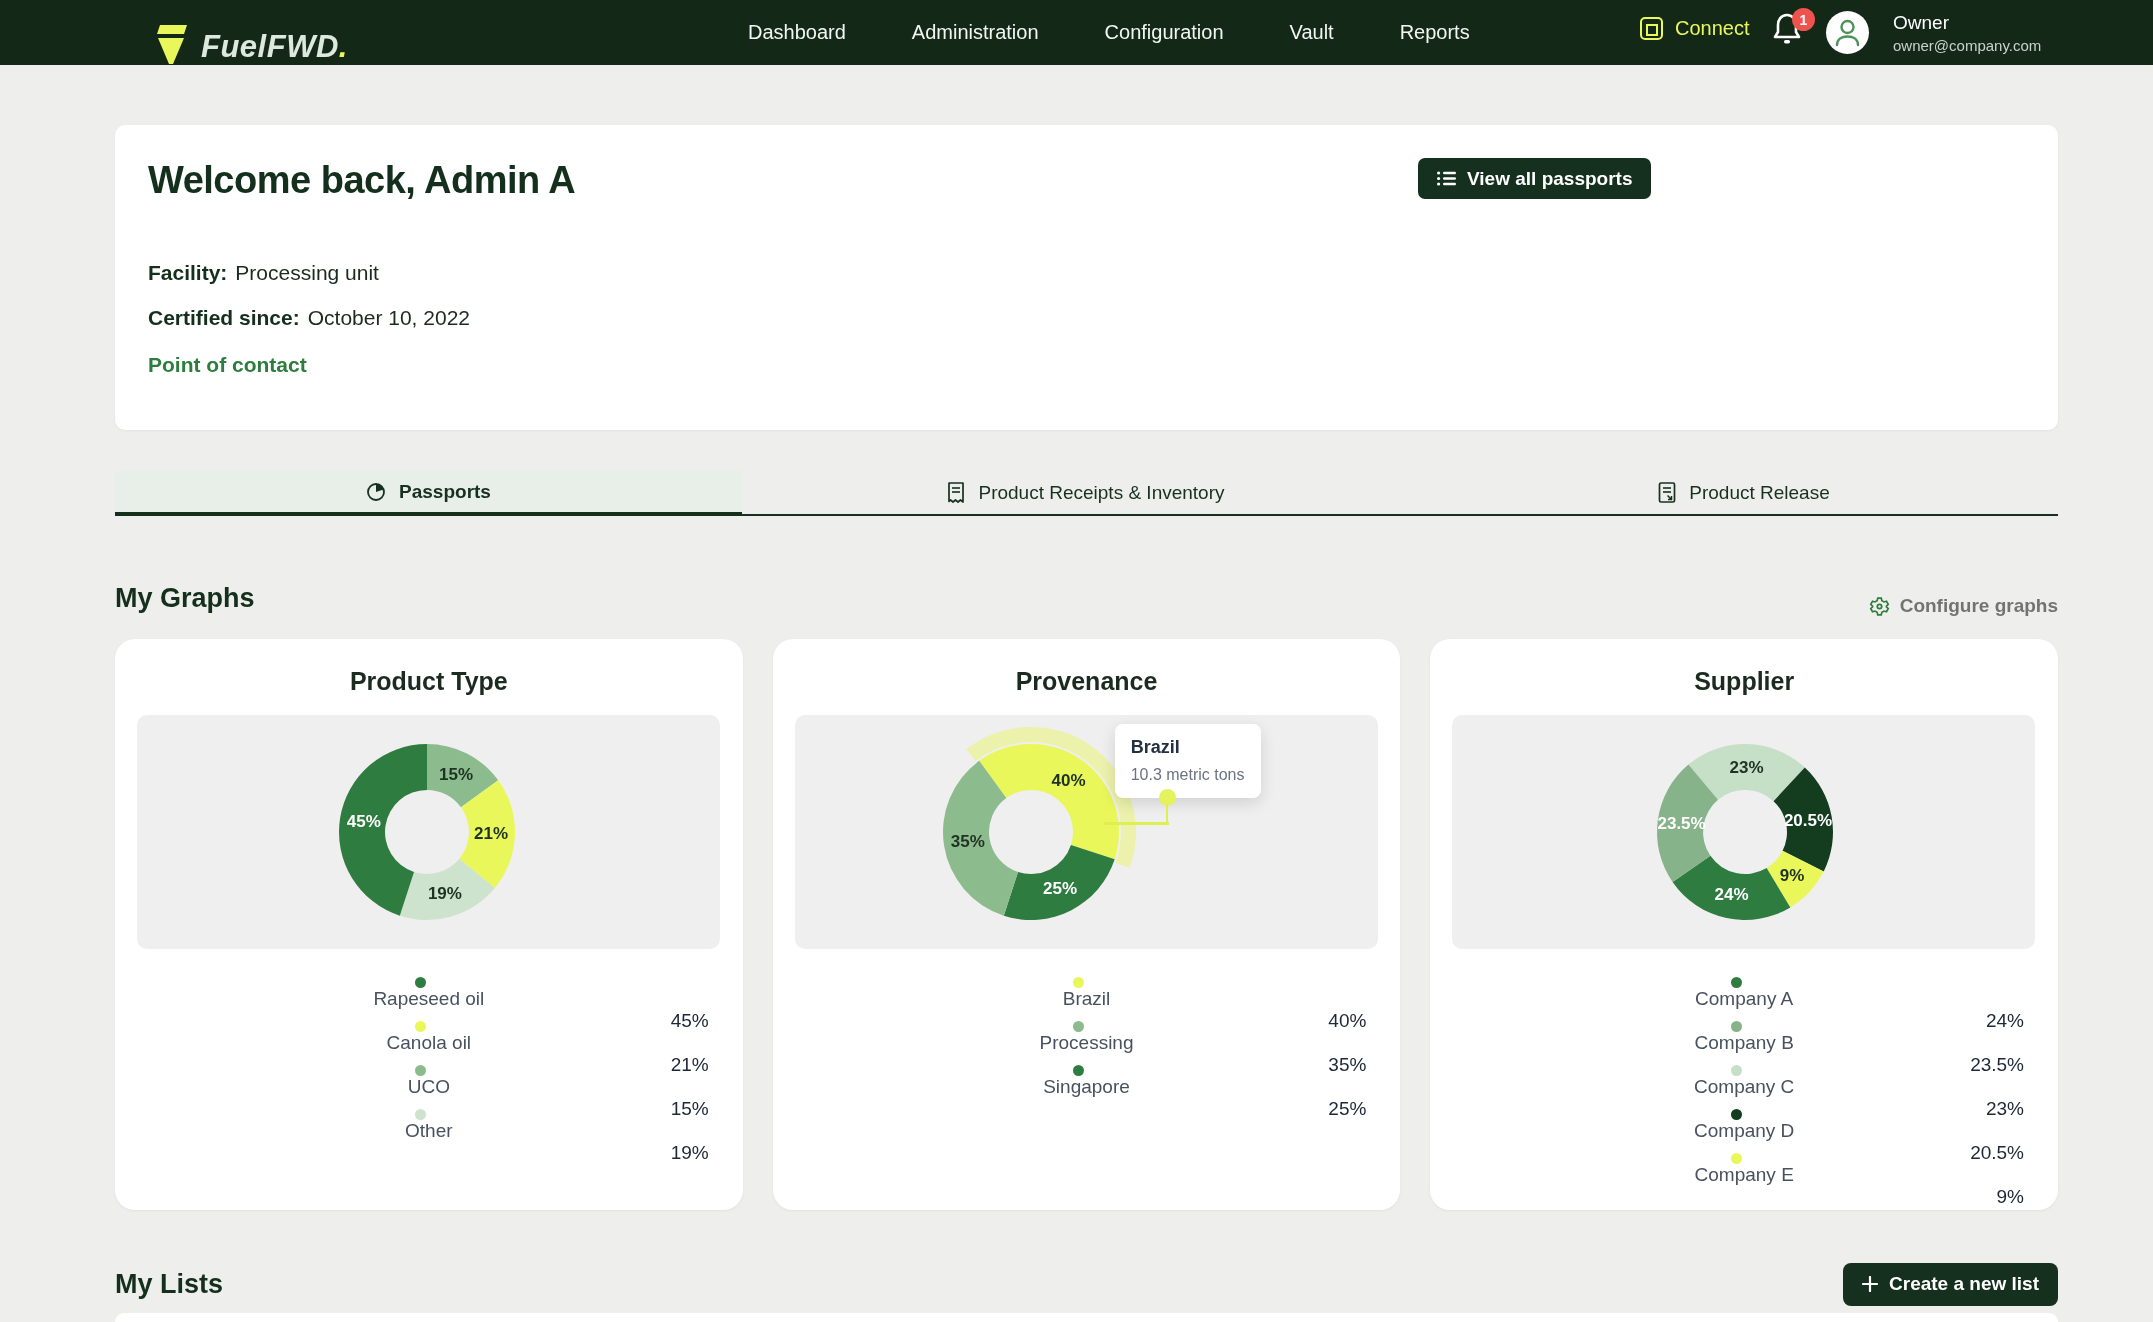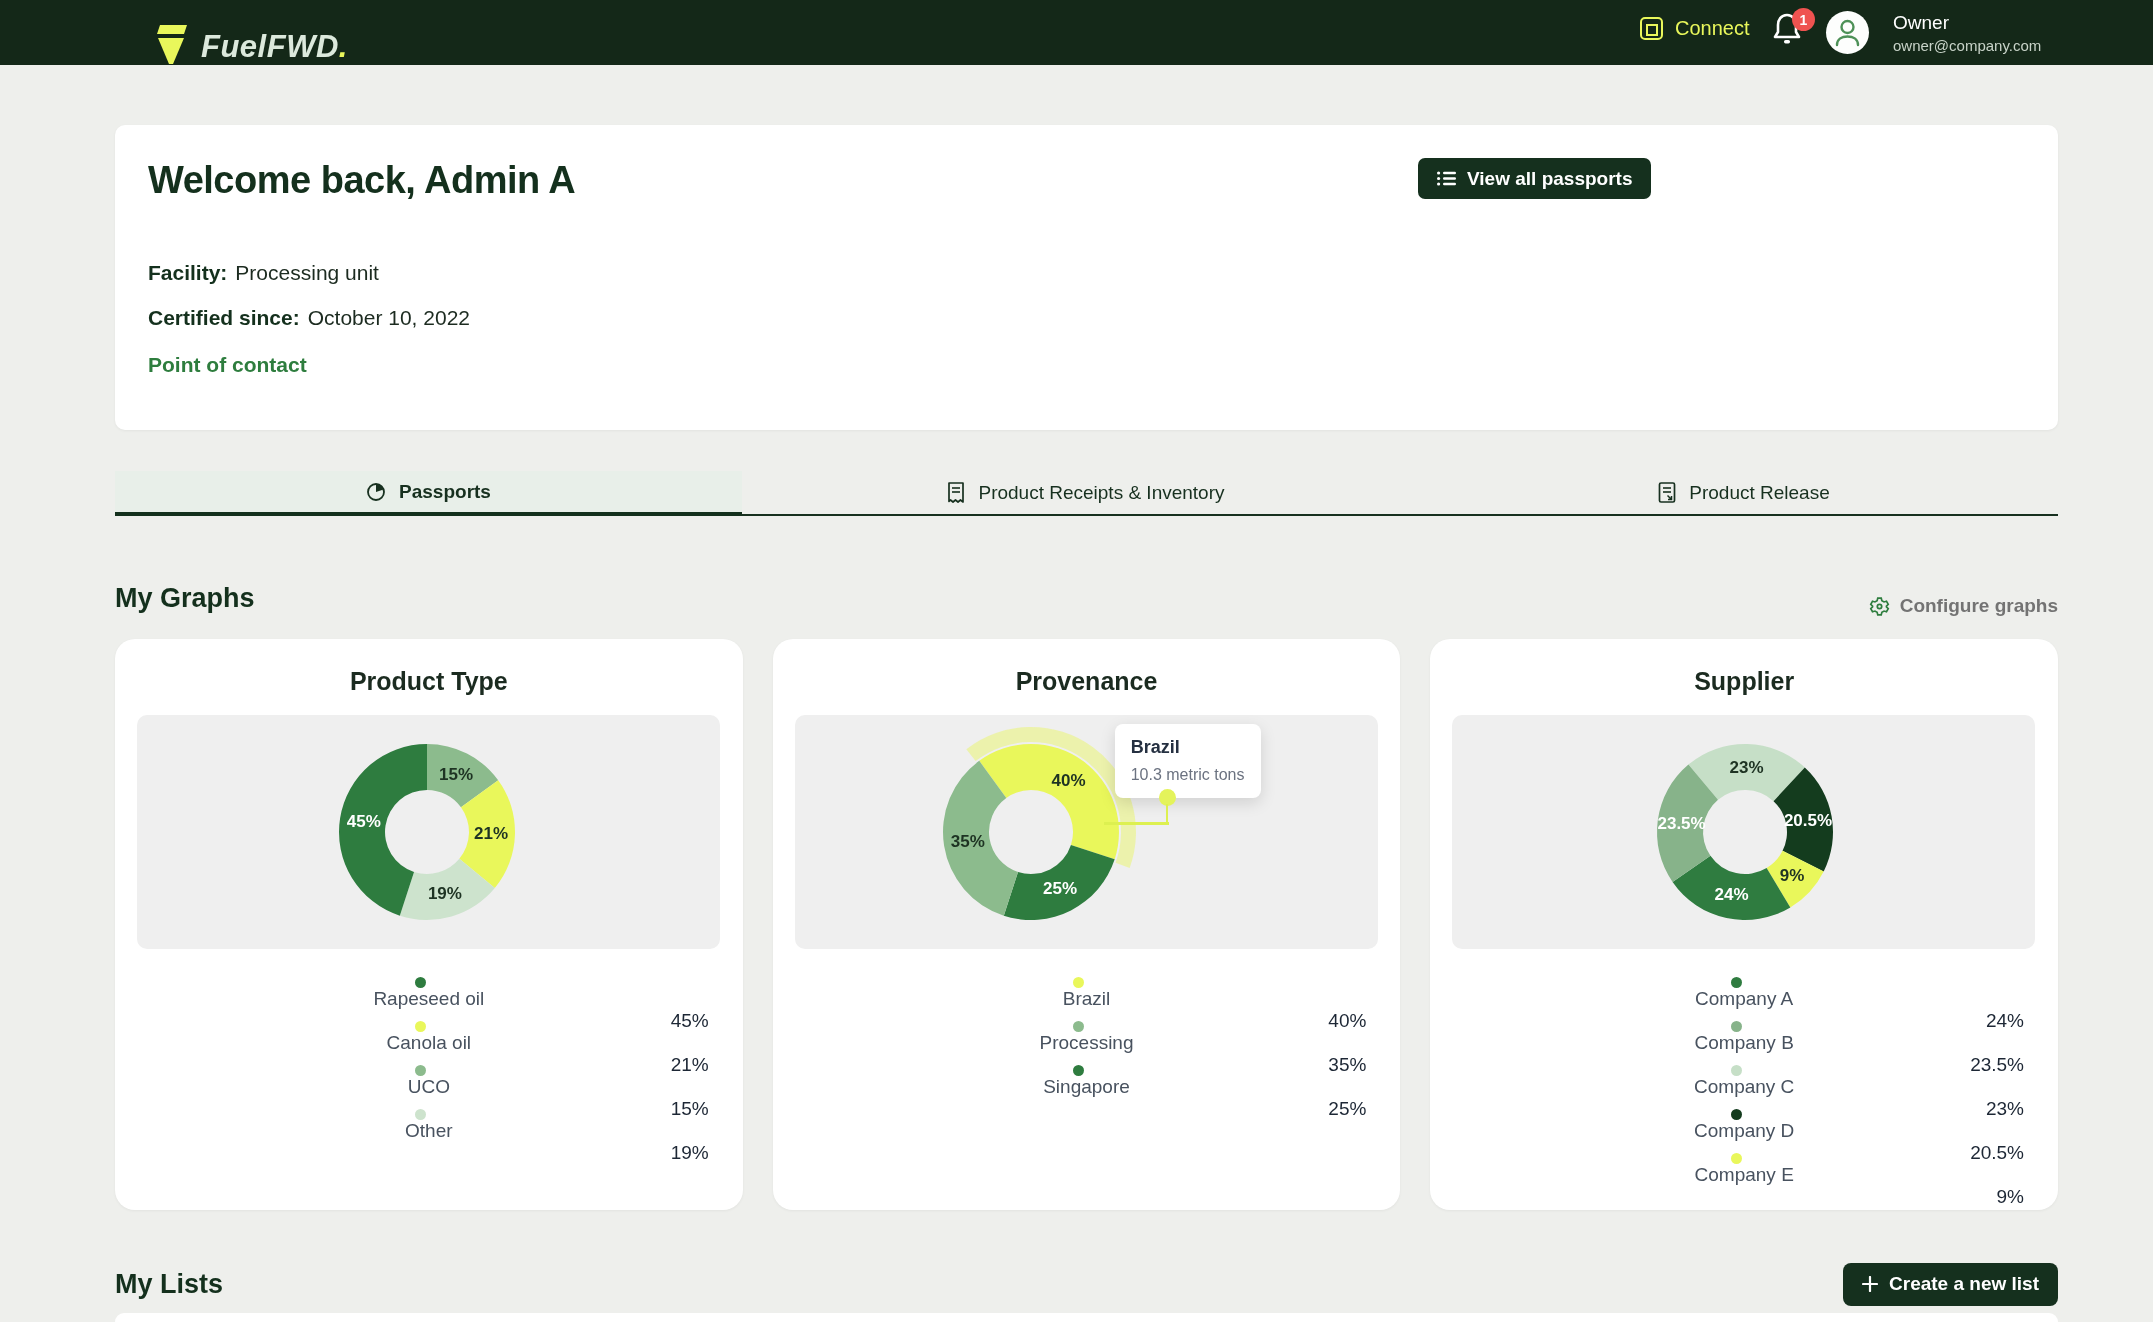--- a/index.html
+++ b/index.html
@@ -71,20 +71,27 @@
 <body>
 
 <header class="navbar">
   <div class="brand">
     <svg width="37" height="42" viewBox="0 0 37 42">
       <polygon points="8,2 35,2 32,11 5,11" fill="#e9f75b"></polygon>
       <polygon points="6,15 32,15 21,41 17,41" fill="#e9f75b"></polygon>
     </svg>
     <span class="brand-text"><span class="b1">Fuel</span><span class="b2">FWD</span><span class="b3">.</span></span>
   </div>
+  <nav class="nav-links">
+    <a class="nav-link">Dashboard</a>
+    <a class="nav-link">Administration</a>
+    <a class="nav-link">Configuration</a>
+    <a class="nav-link">Vault</a>
+    <a class="nav-link">Reports</a>
+  </nav>
   <div class="connect">
     <span class="connect-icon"></span>
     <span>Connect</span>
   </div>
   <div class="bell-wrap">
     <svg width="30" height="34" viewBox="0 0 30 34">
       <path d="M15 3 C9 3 6 8 6 13 L6 20 L3 25 L27 25 L24 20 L24 13 C24 8 21 3 15 3 Z" fill="none" stroke="#ffffff" stroke-width="2.6" stroke-linejoin="round"></path>
       <rect x="12" y="28" width="6" height="3.4" rx="1.6" fill="#ffffff"></rect>
     </svg>
     <span class="badge">1</span>

